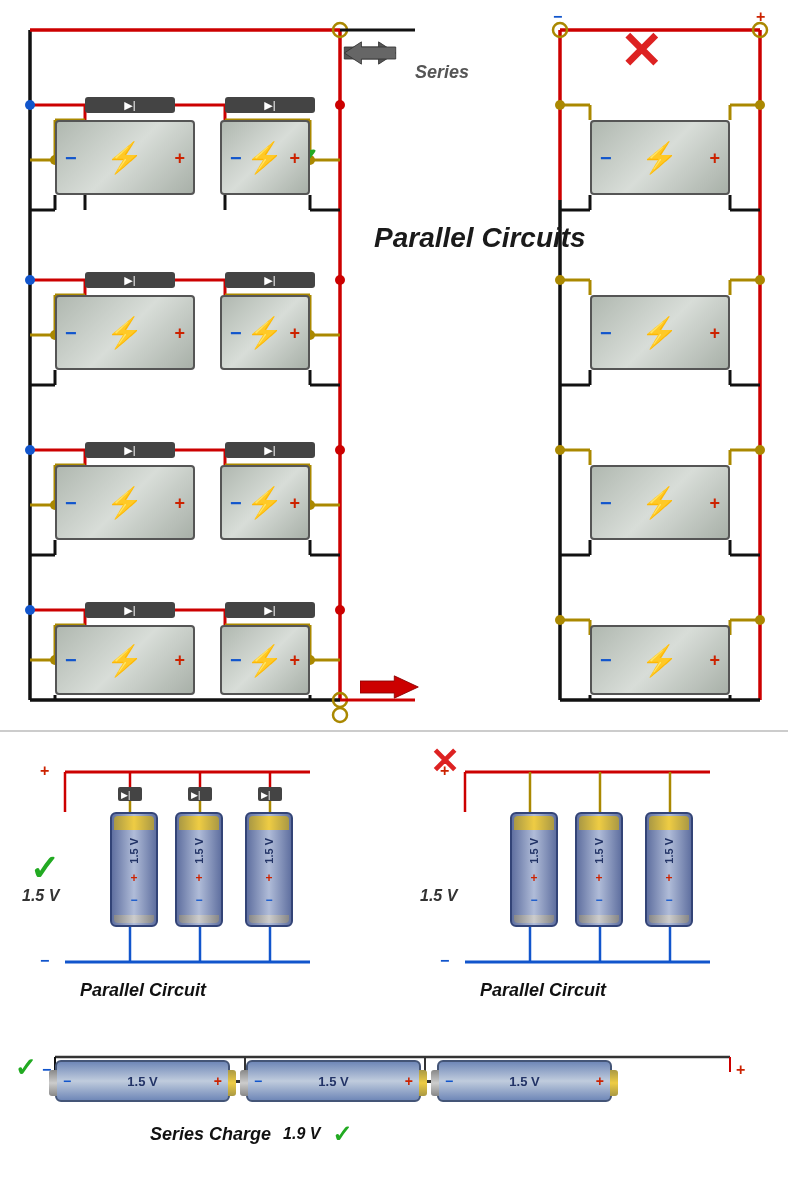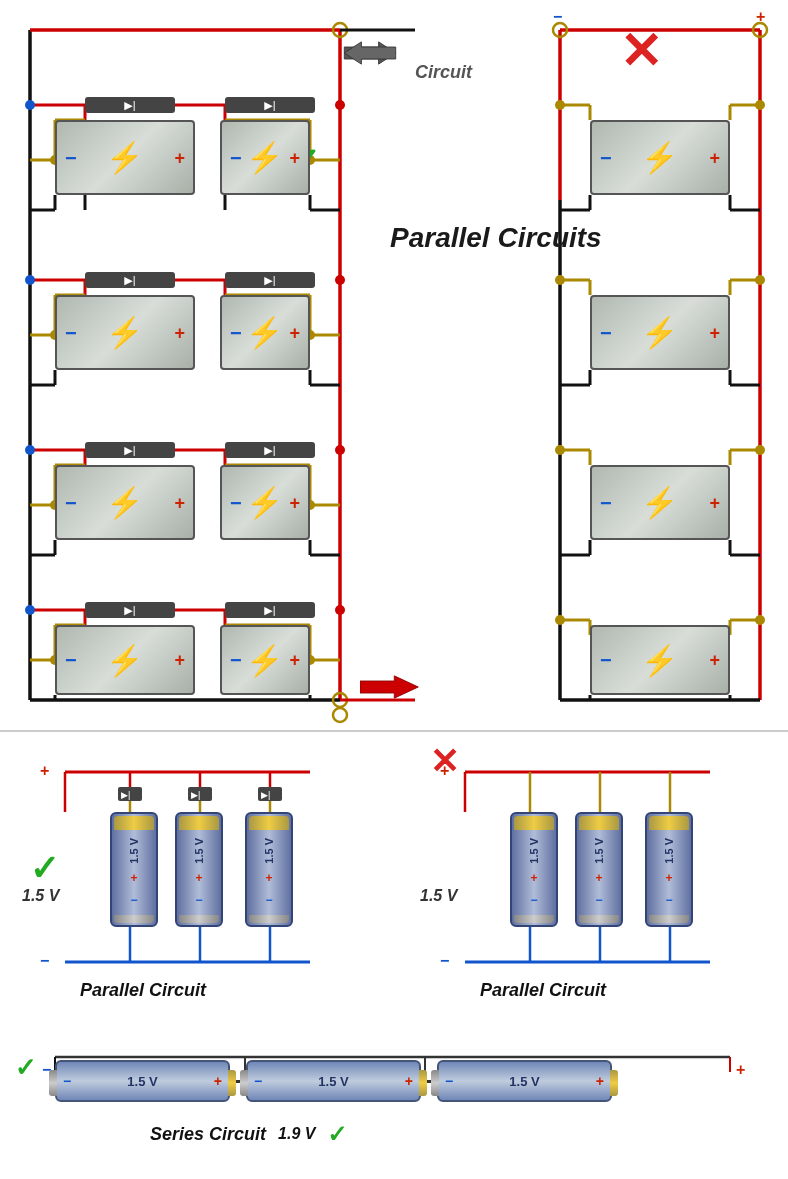--- a/index.html
+++ b/index.html
@@ -18,21 +18,21 @@
       top: 0; left: 0;
       width: 788px;
       height: 730px;
       background: white;
     }
 
     
     .parallel-title {
       position: absolute;
       top: 220px;
-      left: 390px;
+      left: 374px;
       font-size: 28px;
       font-weight: bold;
       font-style: italic;
       color: #1a1a1a;
       text-align: center;
       line-height: 1.3;
     }
 
     
     .charge-label {
@@ -334,21 +334,21 @@
     <text x="553" y="22" font-size="16" font-weight="bold" fill="#1155cc">−</text>
     <text x="756" y="22" font-size="16" font-weight="bold" fill="#cc2200">+</text>
   </svg>
 
   <svg class="charge-arrow" viewBox="0 0 70 30">
     <polygon points="5,8 45,8 45,2 65,15 45,28 45,22 5,22" fill="#555" stroke="#333" stroke-width="1"></polygon>
 
     <polygon points="65,8 25,8 25,2 5,15 25,28 25,22 65,22" fill="#666" stroke="#333" stroke-width="1"></polygon>
   </svg>
 
-  <div class="charge-label">Circuit</div>
+  <div class="charge-label">Series</div>
 
   <svg class="discharge-arrow" viewBox="0 0 70 30">
     <polygon points="0,8 40,8 40,2 68,15 40,28 40,22 0,22" fill="#cc0000" stroke="#880000" stroke-width="1"></polygon>
   </svg>
 
   <div class="check-green-left">✓</div>
 
   <div class="x-red-right">✕</div>
 
   <div class="parallel-title">
@@ -609,18 +609,18 @@
                 display:flex; align-items:center; justify-content:center; position:relative;">
       <span style="position:absolute;left:6px;font-size:14px;font-weight:bold;color:#1155cc;">−</span>
       <span style="font-size:13px;font-weight:bold;color:#223366;">1.5 V</span>
       <span style="position:absolute;right:6px;font-size:14px;font-weight:bold;color:#cc2200;">+</span>
       <div style="position:absolute;left:-8px;top:8px;width:8px;height:26px;background:linear-gradient(180deg,#888,#ccc,#888);border-radius:3px 0 0 3px;"></div>
       <div style="position:absolute;right:-8px;top:8px;width:8px;height:26px;background:linear-gradient(180deg,#aa9944,#eecc44,#aa9944);border-radius:0 3px 3px 0;"></div>
     </div>
   </div>
 
   <div style="position:absolute; top:388px; left:150px; display:flex; align-items:center; gap:12px;">
-    <span class="section-title">Series Circuit</span>
+    <span class="section-title">Series Charge</span>
     <span class="voltage-value">1.9 V</span>
     <span class="check-sm">✓</span>
   </div>
 
 </div>
 
 </body></html>

